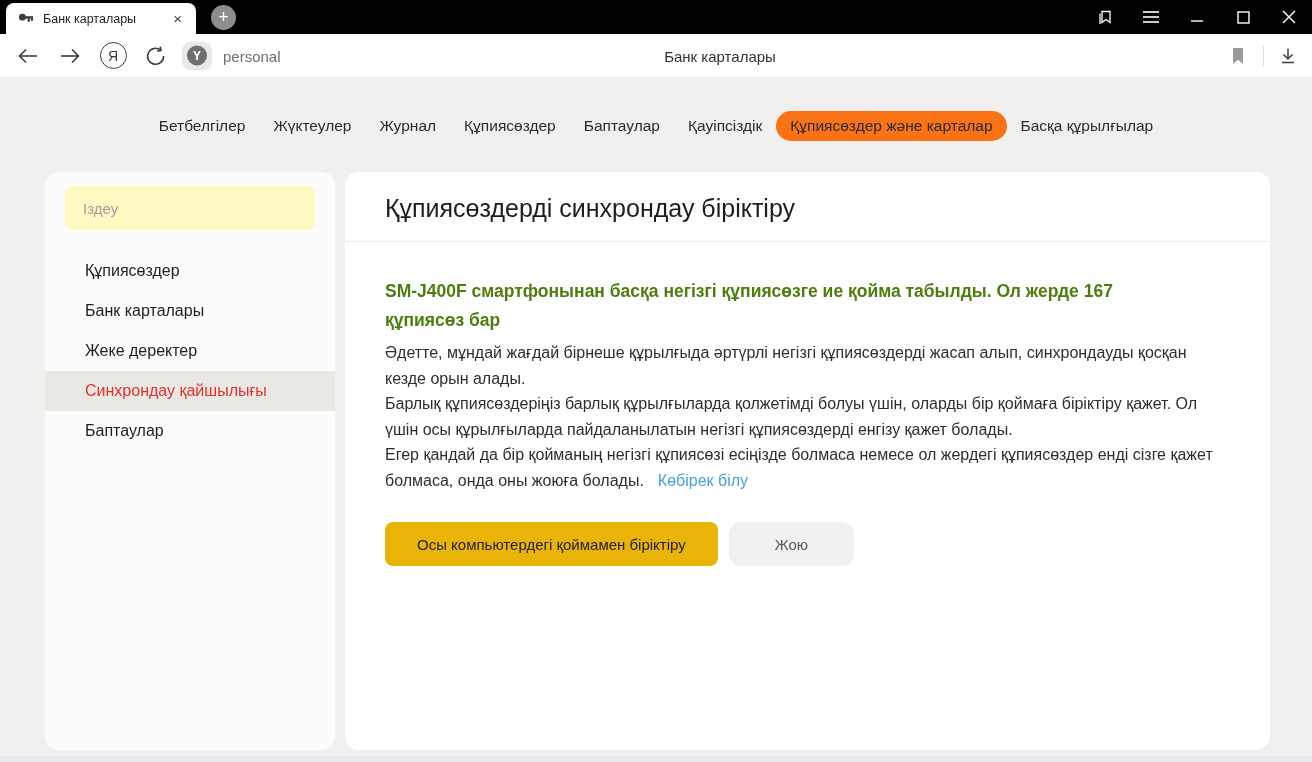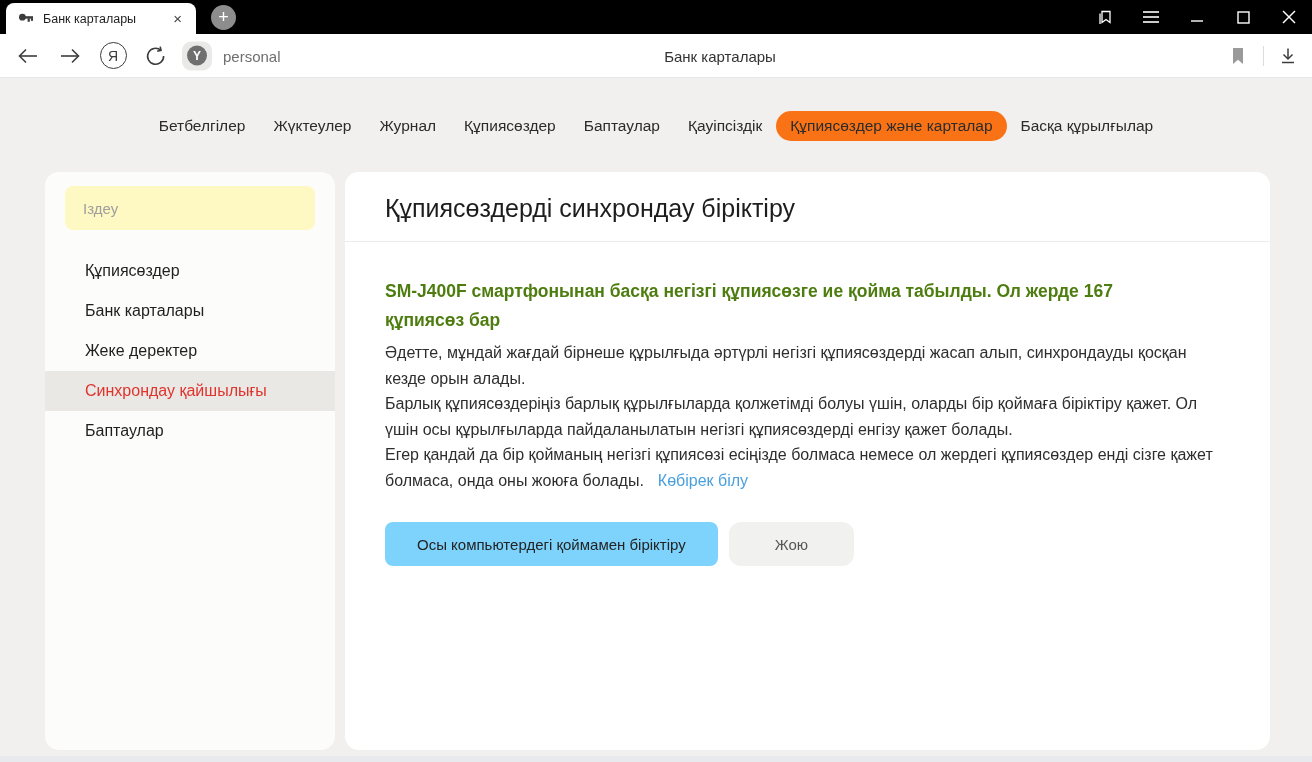--- a/index.html
+++ b/index.html
@@ -105,21 +105,21 @@
   }
   .paragraphs { margin-top:5px; font-size:16px; line-height:25.5px; color:#2e2e2e; max-width:845px; }
   .paragraphs p { margin:0; }
   .learn-more { color:#4aa0de; text-decoration:none; margin-left:14px; }
   .action-buttons { margin-top:29px; display:flex; gap:11px; }
   .btn {
     height:44px; border:none; border-radius:8px; font-size:15px;
     font-family:"Liberation Sans", sans-serif; cursor:default;
     display:flex; align-items:center; justify-content:center;
   }
-  .btn-yellow { background:#7dd3fc; color:#232323; padding:0 32px; }
+  .btn-yellow { background:#eab308; color:#232323; padding:0 32px; }
   .btn-gray { background:#f1f1ef; color:#555; padding:0 46px;border-radius:12px; }
 
   .bottom-strip { position:absolute; left:0; right:0; bottom:0; height:6px; background:#e7e9ed; }
 
   svg { display:block; }
 </style>
 </head>
 <body>
 
 <div class="titlebar">

